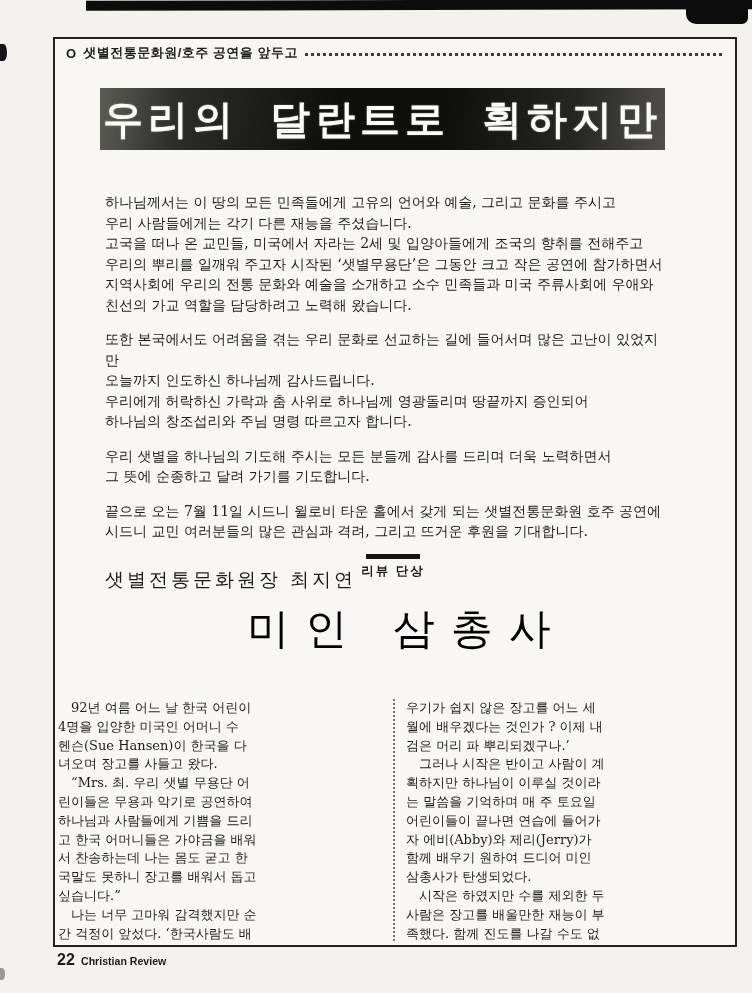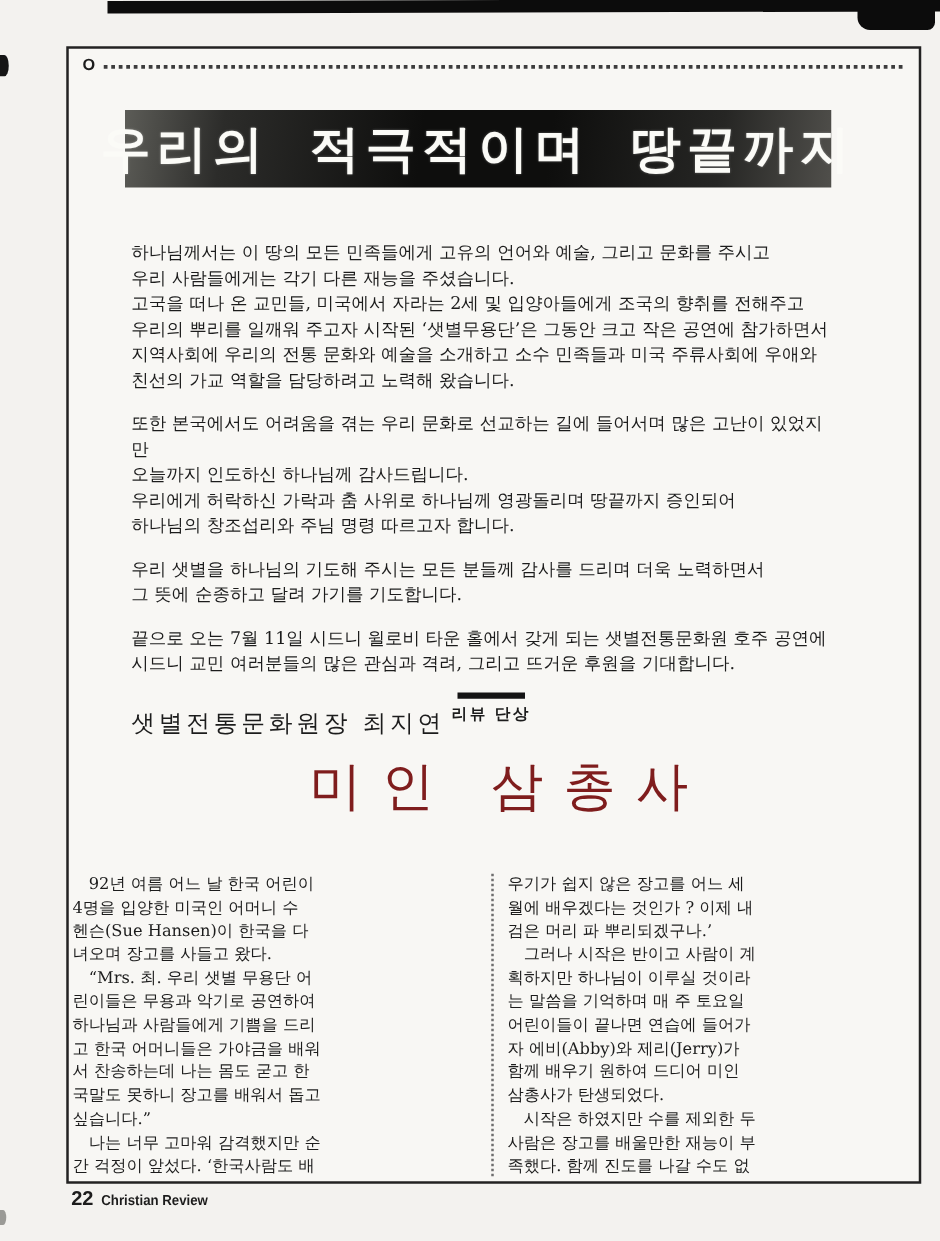--- a/index.html
+++ b/index.html
@@ -35,21 +35,21 @@
 
   
   .essay{position:absolute;left:105px;top:178px;width:562px;font-size:14px;line-height:20.5px;}
   .essay p{margin:14px 0 11px 0;white-space:pre-line;}
   .signature{margin-top:27px;letter-spacing:3px;font-size:19px;}
 
   
   .review-head{position:absolute;left:53px;top:554px;width:680px;text-align:center;}
   .review-kicker-bar{display:block;width:54px;height:5px;background:#141414;margin:0 auto 4px auto;}
   .review-kicker{font-family:"Liberation Sans", sans-serif;font-weight:800;font-size:12.5px;letter-spacing:2px;}
-  .review-title{margin-top:21px;font-size:42px;letter-spacing:16px;font-weight:500;color:#7f1d1d;white-space:nowrap;padding-left:28px;}
+  .review-title{margin-top:21px;font-size:42px;letter-spacing:16px;font-weight:500;color:#000000;white-space:nowrap;padding-left:28px;}
   .review-byline{margin-top:23px;font-family:"Liberation Sans", sans-serif;font-weight:800;font-size:12.5px;letter-spacing:1px;}
 
   
   .columns{position:absolute;left:56px;top:699px;width:676px;height:242px;display:flex;}
   .col{flex:1 1 0;padding:0 11px;font-size:13px;line-height:18.8px;text-align:justify;white-space:pre-line;overflow:hidden;}
   .col:first-child{padding-left:2px;}
   .col:last-child{padding-right:2px;}
   .col.divided{border-left:2px dotted #6e6e6e;}
 
   
@@ -63,25 +63,26 @@
 
 <div class="artifact-top-band"></div>
 <div class="artifact-corner"></div>
 <div class="artifact-left-blob"></div>
 <div class="artifact-left-blob2"></div>
 
 <div class="frame"></div>
 
 <div class="kicker-row">
   <span class="kicker-bullet">O</span>
+  <span class="kicker-text">샛별전통문화원/호주 공연을 앞두고</span>
   <span class="kicker-rule"></span>
 </div>
 
 <div class="banner">
-  <span class="banner-title">우리의 적극적이며 땅끝까지</span>
+  <span class="banner-title">우리의 달란트로 획하지만</span>
 </div>
 
 <div class="essay">
   <p>하나님께서는 이 땅의 모든 민족들에게 고유의 언어와 예술, 그리고 문화를 주시고
 우리 사람들에게는 각기 다른 재능을 주셨습니다.
 고국을 떠나 온 교민들, 미국에서 자라는 2세 및 입양아들에게 조국의 향취를 전해주고
 우리의 뿌리를 일깨워 주고자 시작된 ‘샛별무용단’은 그동안 크고 작은 공연에 참가하면서
 지역사회에 우리의 전통 문화와 예술을 소개하고 소수 민족들과 미국 주류사회에 우애와
 친선의 가교 역할을 담당하려고 노력해 왔습니다.</p>
   <p>또한 본국에서도 어려움을 겪는 우리 문화로 선교하는 길에 들어서며 많은 고난이 있었지만

